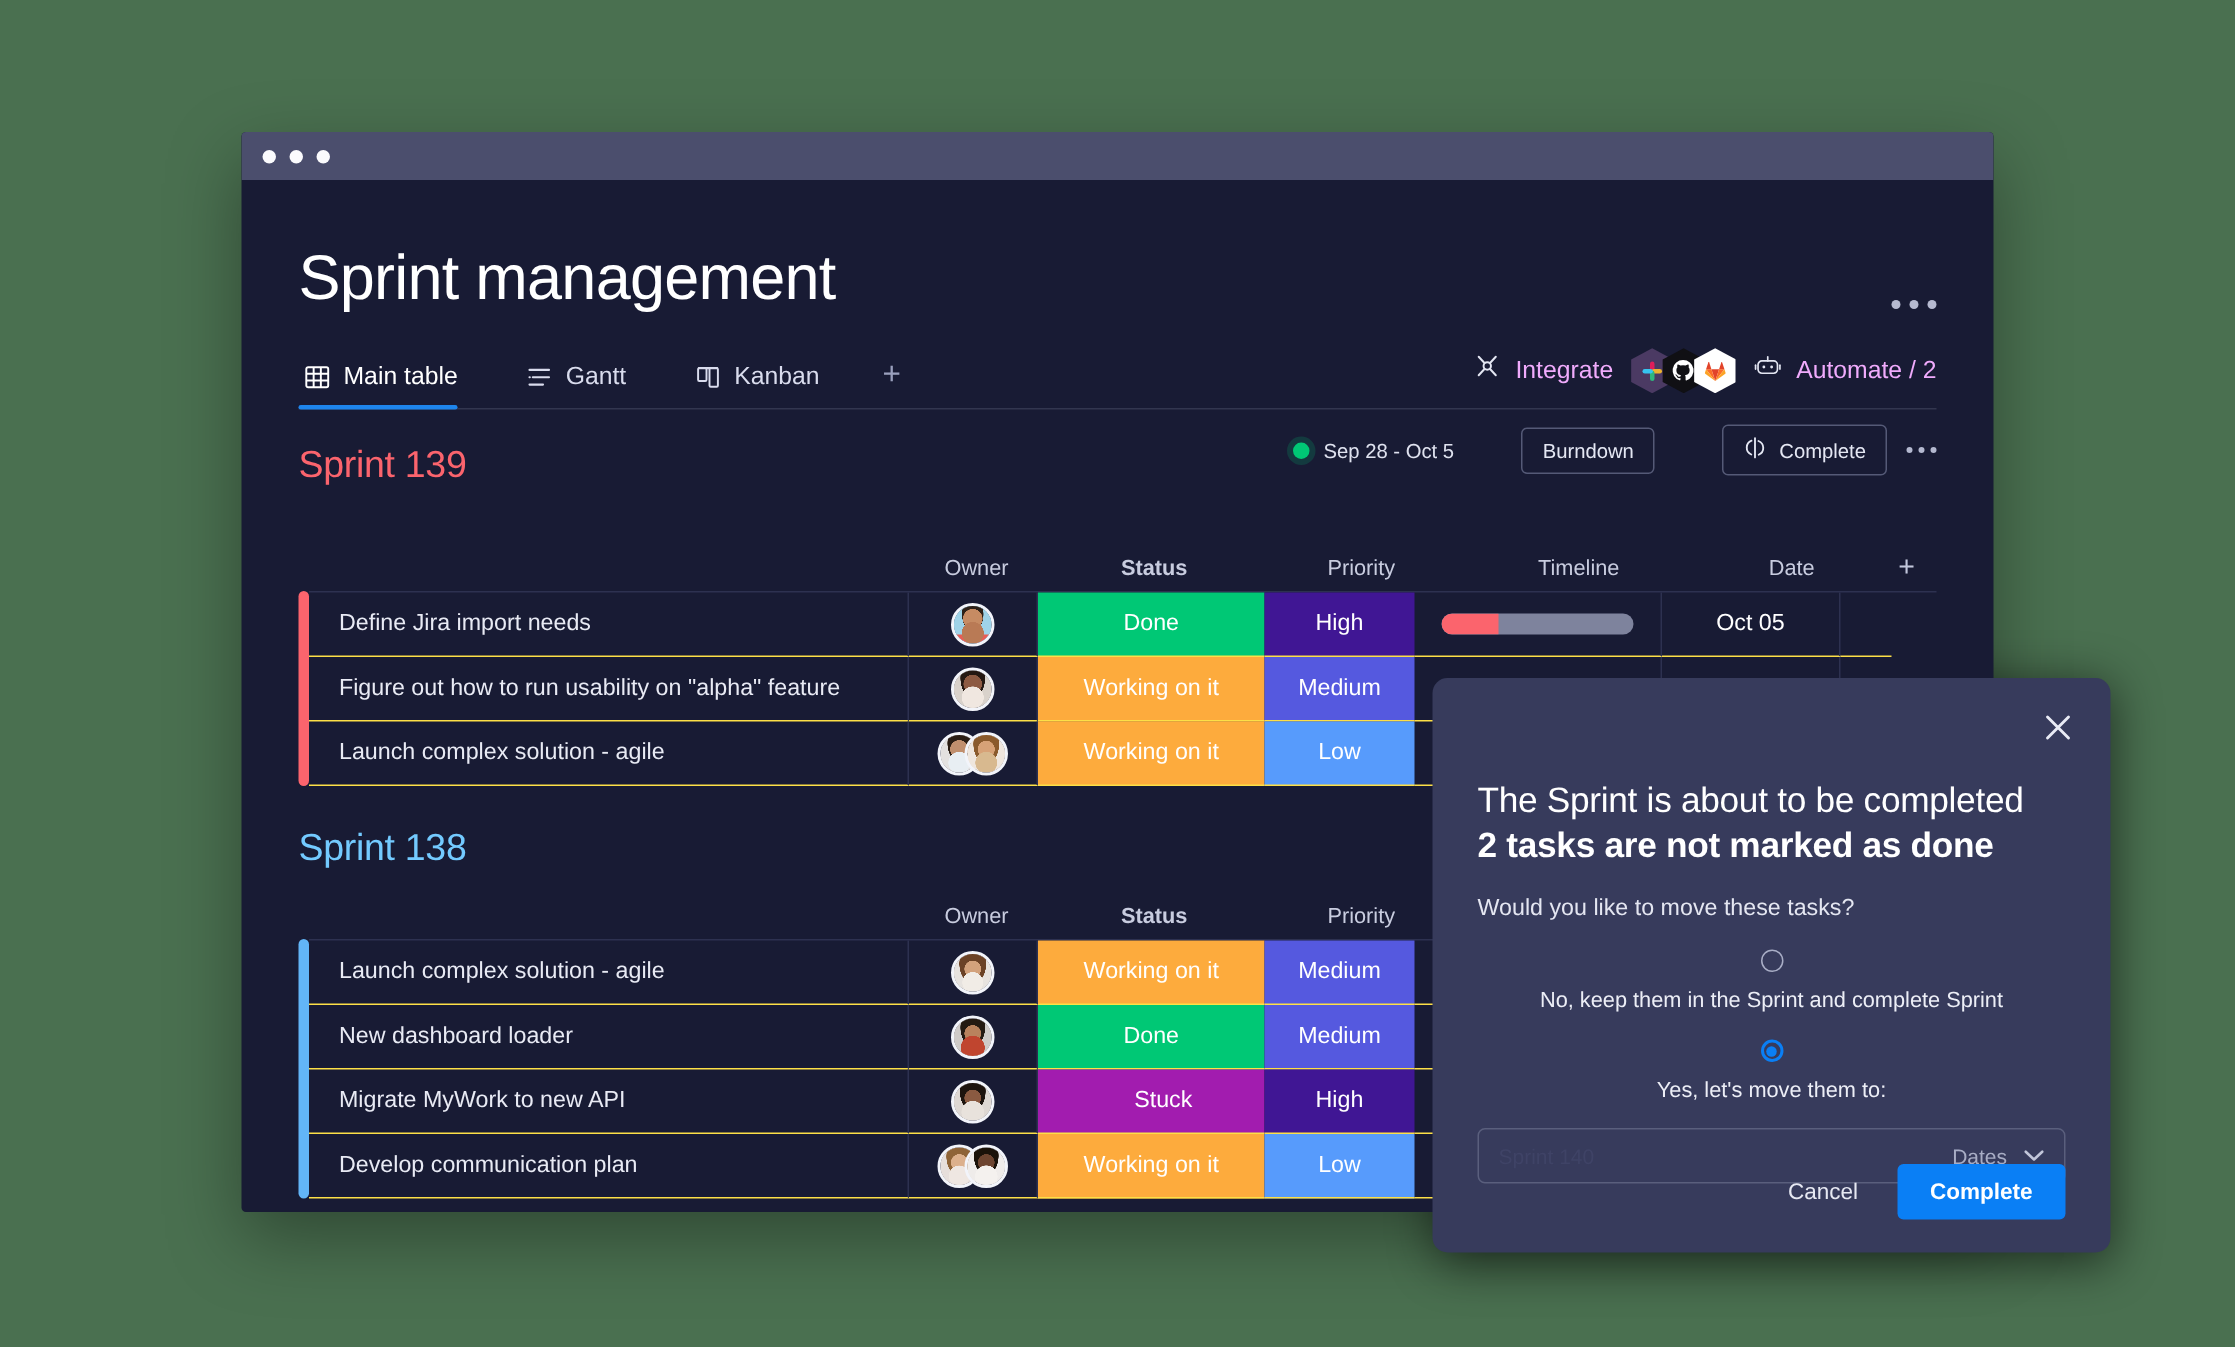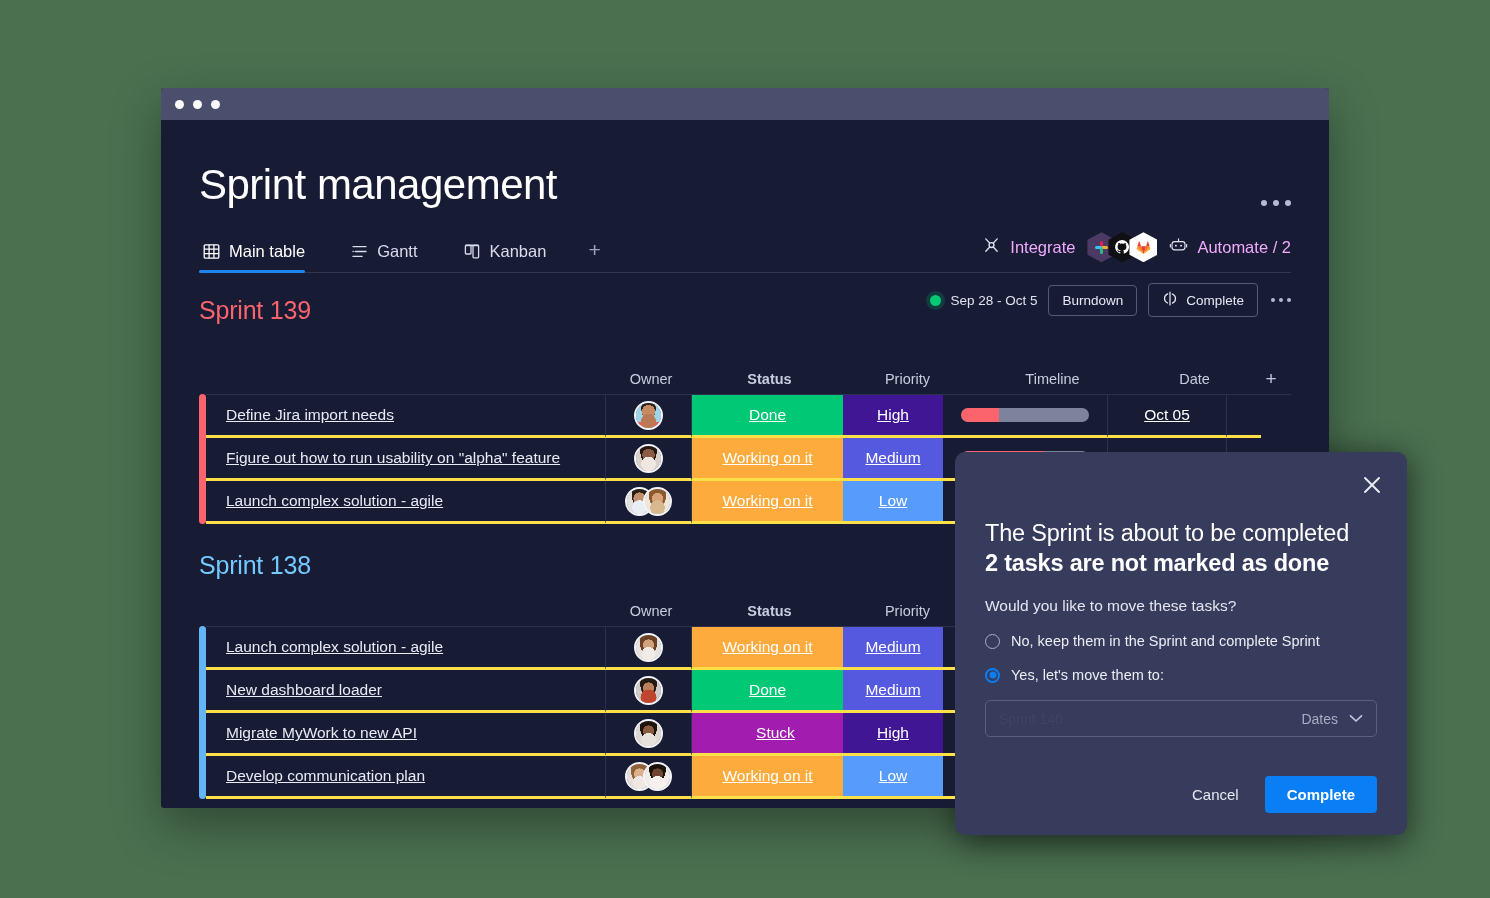--- a/index.html
+++ b/index.html
@@ -98,21 +98,21 @@
   }
   .date-pill { display: flex; align-items: center; gap: 9px; color: #dfe2ef; font-size: 13.5px; }
   .livedot {
     width: 11px; height: 11px; border-radius: 50%; background: #00c875;
     box-shadow: 0 0 0 4px rgba(0,200,117,0.18);
   }
   .btn-outline {
     border: 1px solid #555a77; border-radius: 4px;
     color: #e4e7f3; font-size: 13.5px;
     padding: 7px 13px; display: flex; align-items: center; gap: 8px;
-    background: transparent; cursor: pointer; white-space: nowrap;
+    background: transparent; cursor: pointer; white-space: nowrap; margin-left: 34px;
   }
   .g-dots { display: flex; gap: 4px; padding-left: 2px; cursor: pointer; }
   .g-dots i { width: 4px; height: 4px; border-radius: 50%; background: #b3b8cf; display: block; }
 
   
   .col-headers {
     display: flex; height: 30px; align-items: center;
     font-size: 14.5px; color: #c8ccdf; padding-left: 9px;
   }
   .ch { text-align: center; }
@@ -128,23 +128,23 @@
   .leftbar {
     position: absolute; left: 0; top: 0; bottom: 0; width: 7px;
     border-radius: 4px;
   }
   .bar139 { background: #fb646d; }
   .bar138 { background: #62b5f7; }
 
   .rows { margin-left: 7px; border-top: 1px solid #2d3150; }
   .row { display: flex; height: 43px; align-items: stretch; }
   .cell {
-    border-bottom: 3px solid #fde047; border-right: 1px solid #2d3150;
+    border-bottom: 1px solid #fde047; border-right: 1px solid #2d3150;
     display: flex; align-items: center; justify-content: center;
-    font-size: 15.5px; color: #ffffff; text-decoration: underline;
+    font-size: 15.5px; color: #ffffff;
   }
   .cell.name {
     width: 400px; justify-content: flex-start; padding-left: 20px;
     color: #e8eaf4; font-size: 15.5px; white-space: nowrap;
   }
   .cell.owner { width: 86px; }
   .cell.status { width: 151px; border-right: none; }
   .cell.priority { width: 100px; border-right: none; }
   .cell.timeline { width: 165px; }
   .cell.date { width: 119px; }
@@ -199,21 +199,21 @@
   }
   .m-title {
     margin-top: 40px;
     font-size: 23.5px; color: #ffffff; font-weight: 400; line-height: 1.28;
     letter-spacing: -0.2px;
   }
   .m-title2 { font-weight: 700; }
   .m-sub { margin-top: 19px; font-size: 15.5px; color: #e4e6f1; }
   .radio-row {
     display: flex; align-items: center; gap: 11px;
-    margin-top: 18px; cursor: pointer;
+    margin-top: 18px; cursor: pointer; flex-direction: column;
   }
   .radio {
     width: 15px; height: 15px; border-radius: 50%;
     border: 1.6px solid #a9aec6; flex: none; position: relative;
   }
   .radio.on { border-color: #0a7ff5; border-width: 2px; }
   .radio.on::after {
     content: ""; position: absolute; left: 50%; top: 50%;
     width: 7px; height: 7px; border-radius: 50%; background: #0a7ff5;
     transform: translate(-50%,-50%);

